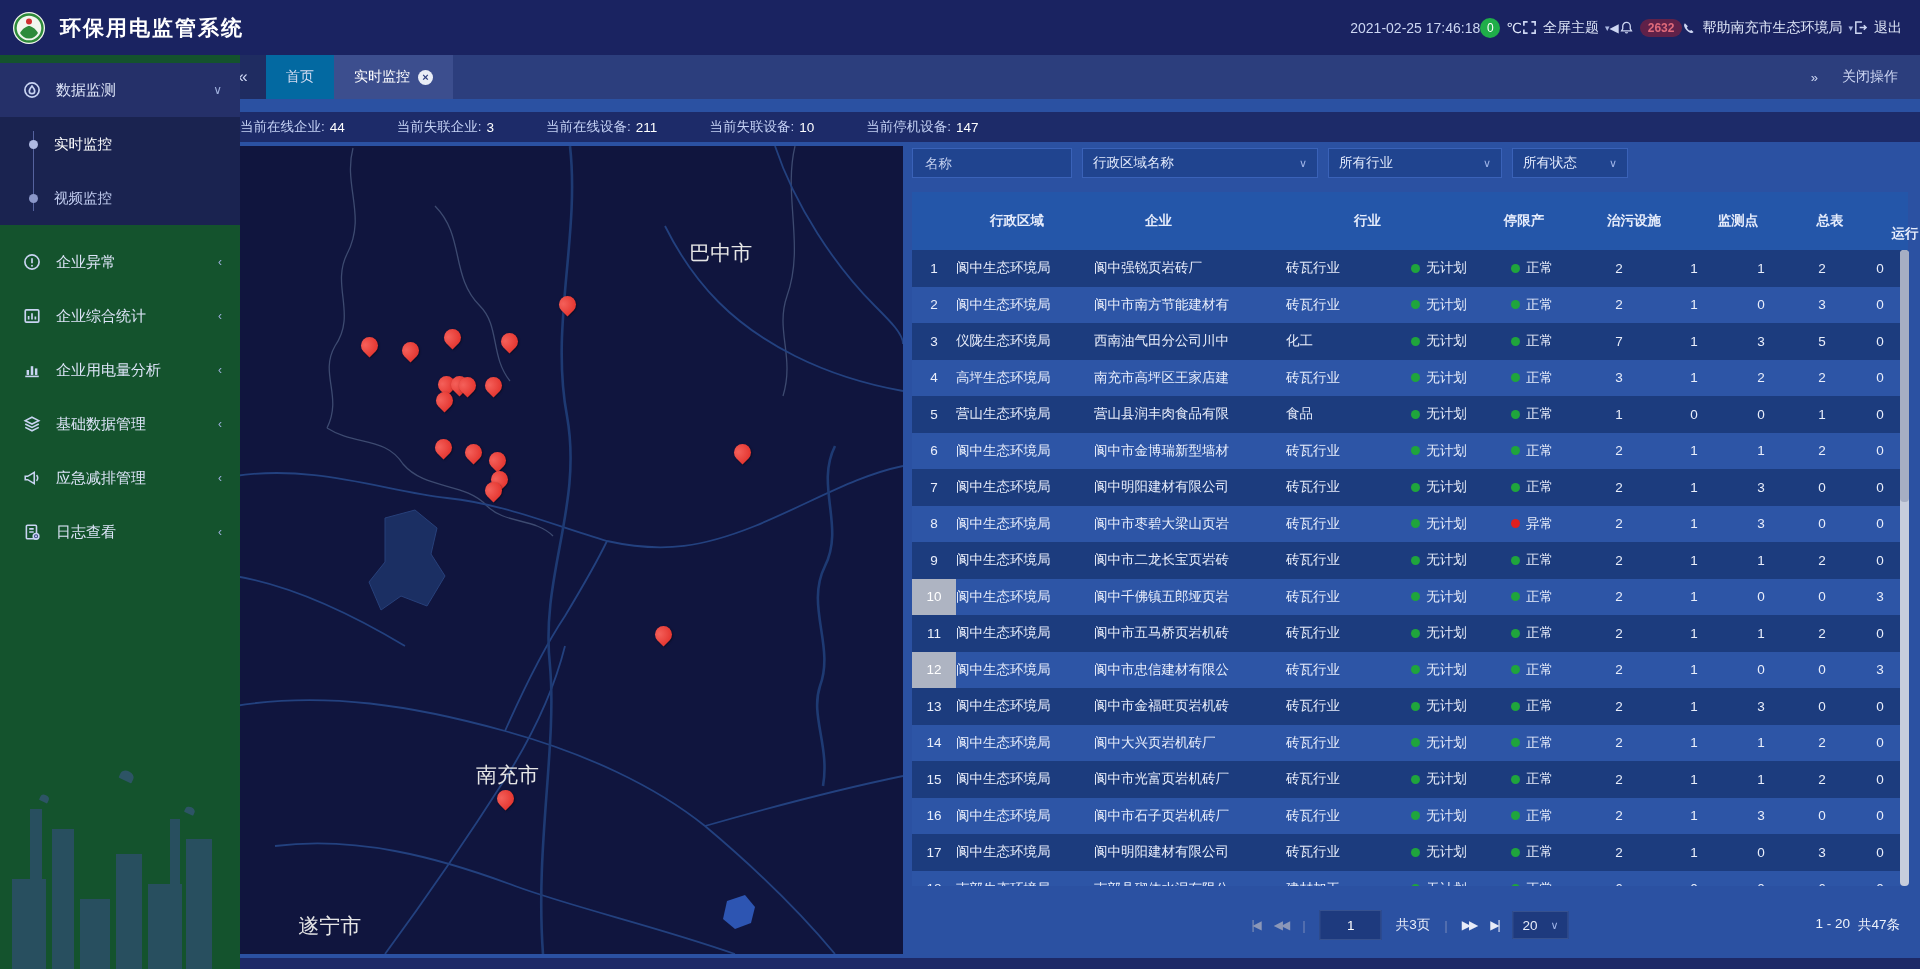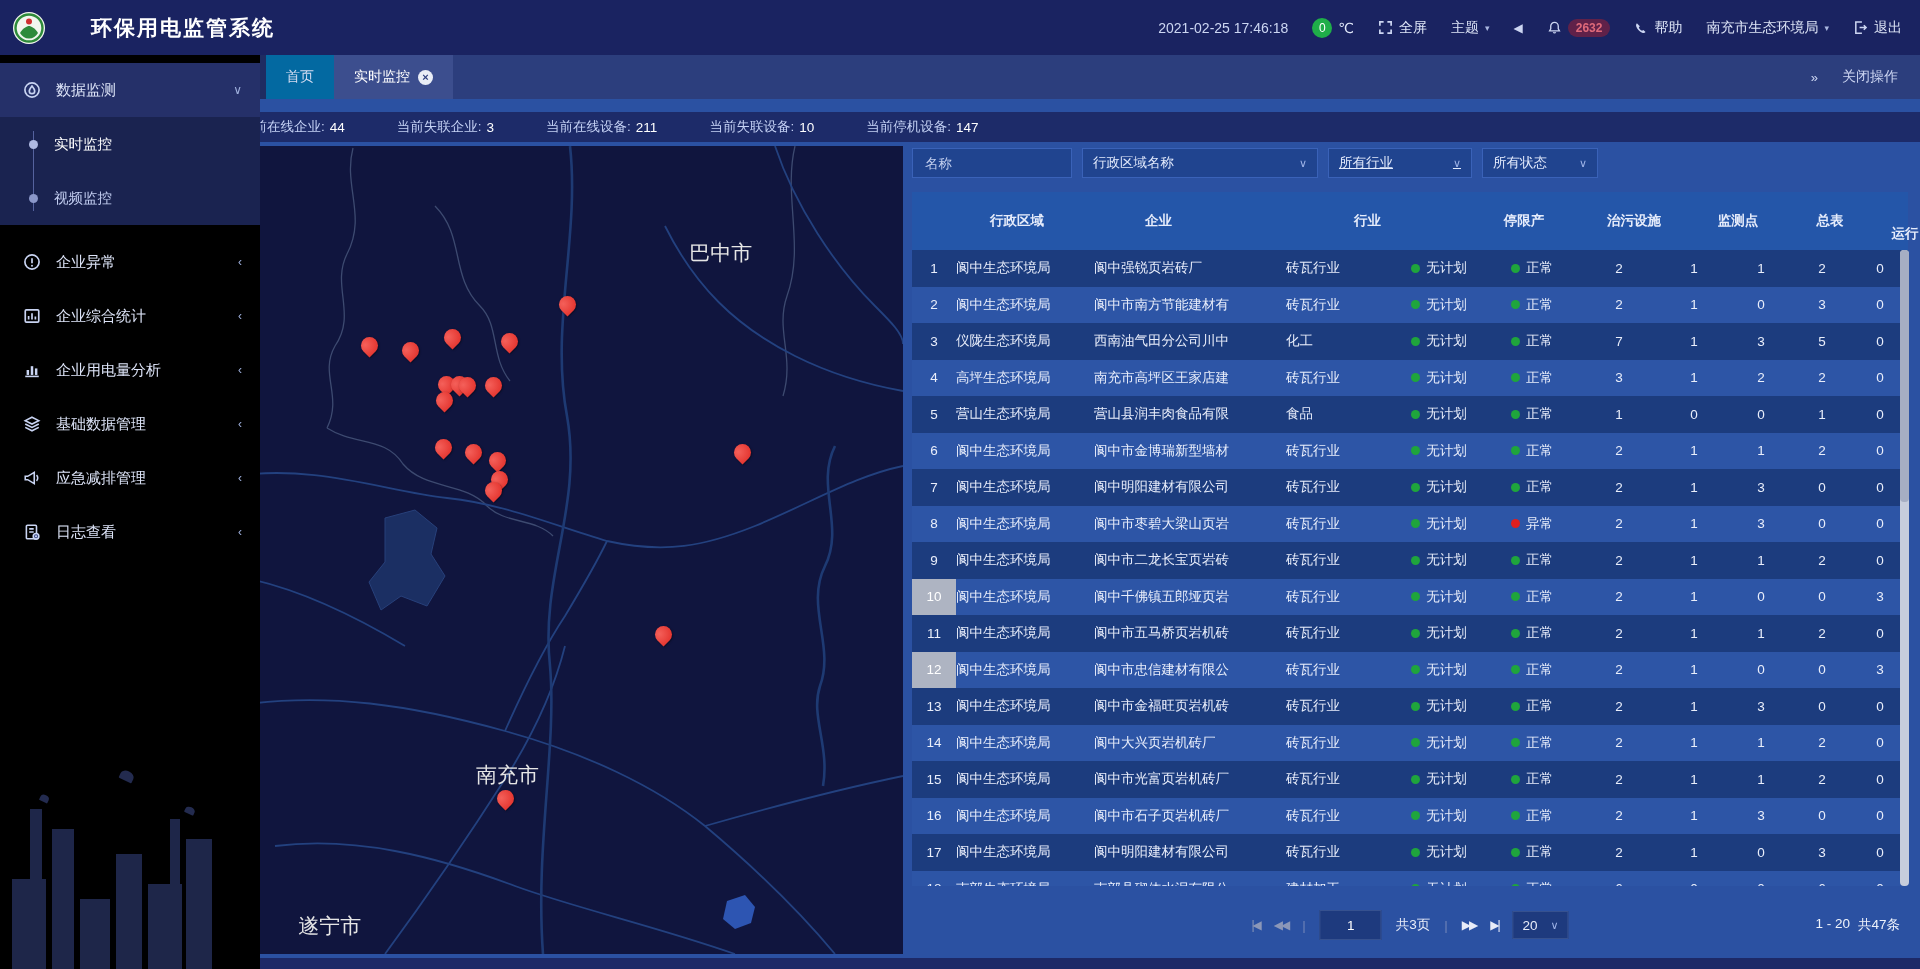--- a/index.html
+++ b/index.html
@@ -1,32 +1,32 @@
 <!DOCTYPE html>
 <html><head>
 <meta charset="utf-8">
 <style>
   html,body{margin:0;padding:0;}
   body{width:1920px;height:969px;position:relative;overflow:hidden;background:#2b51a2;
        font-family:"Liberation Sans","DejaVu Sans",sans-serif;-webkit-font-smoothing:antialiased;}
   
   .header{position:absolute;top:0;left:0;right:0;height:55px;background:#1a2361;display:flex;align-items:center;z-index:30;}
   .logo{margin:0 14px 0 12px;display:flex;align-items:center;}
-  .app-title{color:#fff;font-size:21px;font-weight:bold;letter-spacing:2px;margin-left:31px;}
-  .hdr-right{margin-left:auto;display:flex;align-items:center;gap:24px;padding-right:18px;color:#dfe6f8;font-size:14px;}
+  .app-title{color:#fff;font-size:21px;font-weight:bold;letter-spacing:2px;}
+  .hdr-right{margin-left:auto;display:flex;align-items:center;padding-right:18px;color:#dfe6f8;font-size:14px;}
   .hdr-item{display:flex;align-items:center;gap:6px;cursor:pointer;white-space:nowrap;}
   .hdr-time{color:#ccd6f2;}
   .temp-badge{width:20px;height:20px;border-radius:50%;background:#1fae49;color:#fff;font-size:12px;display:flex;align-items:center;justify-content:center;}
   .caret{font-size:9px;color:#aab7e0;}
   .mute-ico{color:#cdd6f2;font-size:12px;}
   .bell{color:#7f8cc0;}
   .alert-pill{background:rgba(155,32,55,.55);color:#e06a7a;font-weight:bold;font-size:12px;border-radius:9px;padding:2px 8px;}
   .hicon{display:flex;align-items:center;color:#cdd6f2;}
   
-  .sidebar{position:absolute;top:55px;left:0;width:260px;bottom:0;background:#000000;overflow:hidden;z-index:20;}
+  .sidebar{position:absolute;top:55px;left:0;width:240px;bottom:0;background:#14532d;overflow:hidden;z-index:20;}
   .sb-menu{padding-top:8px;position:relative;z-index:2;}
   .sb-item{height:54px;display:flex;align-items:center;padding:0 18px 0 22px;color:#dde4f8;font-size:15px;cursor:pointer;position:relative;}
   .sb-item.open{background:#253069;}
   .sb-icon{width:20px;height:20px;margin-right:14px;color:#c9d4f2;display:flex;align-items:center;justify-content:center;}
   .sb-icon svg{width:18px;height:18px;}
   .sb-caret{position:absolute;right:18px;color:#9fb0dd;font-size:12px;}
   .sb-sub{background:#1a2350;position:relative;margin-bottom:10px;}
   .sb-sub::before{content:"";position:absolute;left:33px;top:14px;bottom:14px;width:1px;background:#55629e;}
   .sb-sub-item{height:54px;display:flex;align-items:center;color:#c2cdf0;font-size:14.5px;cursor:pointer;position:relative;}
   .sb-sub-item.active{color:#ffffff;}
@@ -61,21 +61,21 @@
   .city{position:absolute;transform:translate(-50%,-50%);color:#e5e5e5;font-size:21px;white-space:nowrap;}
   .collapse-handle{position:absolute;left:-3px;top:382px;width:17px;height:46px;background:#e8eaf0;border-radius:9px;display:flex;align-items:center;justify-content:center;z-index:15;cursor:pointer;}
   .collapse-handle .knob{width:19px;height:19px;border-radius:50%;background:#1d2763;color:#fff;font-size:9px;display:flex;align-items:center;justify-content:center;}
   
   .panel{position:absolute;left:692px;top:4px;right:12px;height:808px;}
   .filters{position:absolute;top:2px;left:0;height:30px;display:flex;gap:10px;}
   .f-box{background:#20448f;border:1px solid #3a62b8;height:30px;box-sizing:border-box;display:flex;align-items:center;color:#e2eafc;font-size:13.5px;padding:0 10px;justify-content:space-between;cursor:pointer;}
   .f-input{width:160px;}
   .f-input input{background:transparent;border:none;outline:none;color:#e2eafc;font-size:13.5px;width:100%;font-family:Liberation Sans, sans-serif;}
   .f-input input::placeholder{color:#c3cfee;}
-  .f-sel1{width:236px;}.f-sel2{width:144px;text-decoration:underline;}.f-sel3{width:116px;}
+  .f-sel1{width:236px;}.f-sel2{width:174px;}.f-sel3{width:116px;}
   .f-caret{color:#9fb4e8;font-size:11px;margin-left:8px;}
   
   .thead{position:absolute;top:46px;left:0;right:0;height:58px;background:#2456a9;display:flex;color:#e6ecfb;font-size:13.5px;font-weight:600;}
   .th{display:flex;align-items:center;justify-content:center;margin-left:17px;}
   .c-idx{width:44px;flex:none;justify-content:center;}
   .c-bureau{width:138px;flex:none;justify-content:flex-start;}
   .c-company{width:192px;flex:none;justify-content:flex-start;}
   .c-industry{width:108px;flex:none;justify-content:flex-start;}
   .c-stop{width:90px;flex:none;}
   .c-facility{width:96px;flex:none;}

